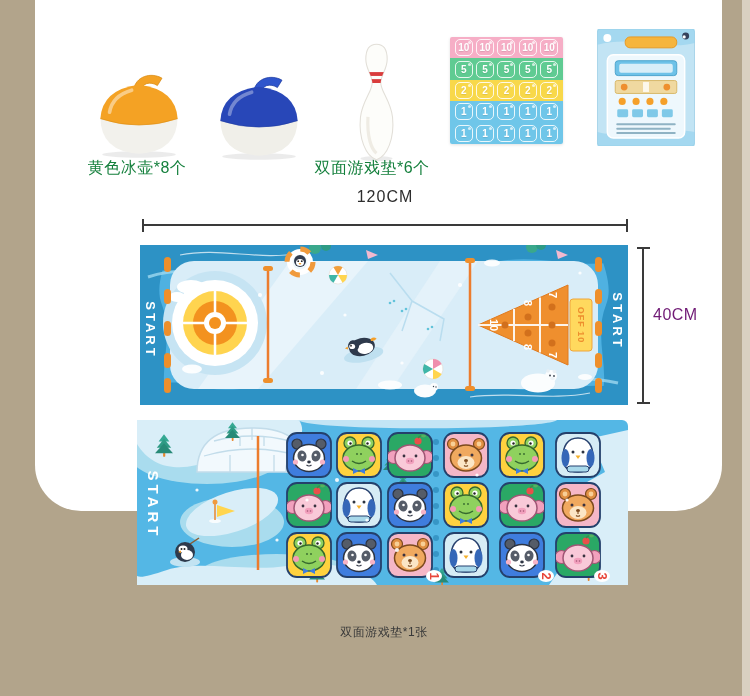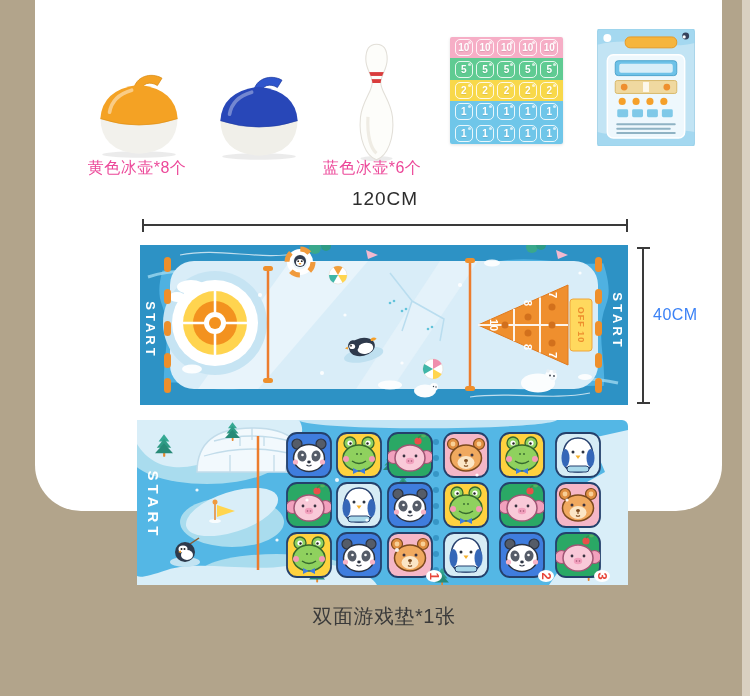--- a/index.html
+++ b/index.html
@@ -3,41 +3,41 @@
 <meta charset="utf-8">
 <style>
   html,body{margin:0;padding:0;}
   .canvas{position:relative;width:750px;height:696px;overflow:hidden;background:#b2a48b;
           font-family:"Liberation Sans","DejaVu Sans",sans-serif;}
   .edge-light{position:absolute;right:0;top:0;width:8px;height:696px;background:#d9d0c1;}
   .panel{position:absolute;left:35px;top:0;width:687px;height:511px;background:#fff;
          border-radius:0 0 46px 46px;}
   .abs{position:absolute;}
   .item-label{position:absolute;top:157px;height:22px;font-size:16px;line-height:22px;
-              color:#ec4899;font-weight:500;text-align:center;letter-spacing:.5px;}
+              color:#15803d;font-weight:500;text-align:center;letter-spacing:.5px;}
   
   .scorecard{position:absolute;left:415px;top:37px;width:113px;height:107px;display:flex;
              flex-direction:column;border-radius:2px;overflow:hidden;box-shadow:0 1px 3px rgba(0,0,0,.12);}
   .sc-row{flex:1;display:flex;align-items:center;justify-content:space-around;padding:0 3px;}
   .sc-cell{width:16px;height:15px;border:1.5px solid rgba(255,255,255,.85);border-radius:5px;
            color:#fff;font-weight:bold;font-size:10px;display:flex;align-items:center;
            justify-content:center;position:relative;text-shadow:0 1px 1px rgba(0,0,0,.10);}
   .sc-cell::after{content:"";position:absolute;right:1px;top:1px;width:3px;height:3px;
            border-radius:50%;background:rgba(255,255,255,.7);}
   
   .dim-w-label{position:absolute;left:107px;top:188px;width:486px;text-align:center;
-               font-size:19px;font-weight:500;color:#2d2d2d;letter-spacing:1px;}
+               font-size:16px;font-weight:500;color:#2d2d2d;letter-spacing:1px;}
   .dim-w-line{position:absolute;left:107px;top:224px;width:486px;height:0;border-top:2px solid #3a3a3a;}
   .dim-w-line::before,.dim-w-line::after{content:"";position:absolute;top:-7px;width:2px;height:13px;background:#3a3a3a;}
   .dim-w-line::before{left:0;} .dim-w-line::after{right:0;}
   .dim-h-line{position:absolute;left:607px;top:247px;width:0;height:157px;border-left:2px solid #3a3a3a;}
   .dim-h-line::before,.dim-h-line::after{content:"";position:absolute;left:-7px;width:13px;height:2px;background:#3a3a3a;}
   .dim-h-line::before{top:0;} .dim-h-line::after{bottom:0;}
-  .dim-h-label{position:absolute;left:618px;top:306px;font-size:16px;font-weight:500;color:#3b82f6;letter-spacing:.5px;}
-  .caption{position:absolute;left:105px;top:603px;width:488px;text-align:center;font-size:20px;
+  .dim-h-label{position:absolute;left:618px;top:306px;font-size:16px;font-weight:500;color:#701a75;letter-spacing:.5px;}
+  .caption{position:absolute;left:105px;top:624px;width:488px;text-align:center;font-size:12px;
            font-weight:500;color:#3a3a3a;letter-spacing:.5px;}
   svg{display:block;}
   svg text{font-family:inherit;}
   .hiddefs{position:absolute;width:0;height:0;}
 </style>
 </head>
 <body>
 
 <svg class="hiddefs" aria-hidden="true">
   <defs>
@@ -210,21 +210,21 @@
       <rect x="20" y="81" width="11" height="8" rx="1.5" fill="#7fc9e8"></rect>
       <rect x="35" y="81" width="11" height="8" rx="1.5" fill="#7fc9e8"></rect>
       <rect x="50" y="81" width="11" height="8" rx="1.5" fill="#7fc9e8"></rect>
       <rect x="65" y="81" width="11" height="8" rx="1.5" fill="#7fc9e8"></rect>
       <rect x="19" y="95" width="60" height="2" rx="1" fill="#8fb3c4"></rect>
       <rect x="19" y="99.5" width="55" height="2" rx="1" fill="#8fb3c4"></rect>
       <rect x="19" y="104" width="60" height="2" rx="1" fill="#8fb3c4"></rect>
     </svg>
 
     <div class="item-label" style="left:42px;width:120px">黄色冰壶*8个</div>
-    <div class="item-label" style="left:267px;width:140px">蓝色冰壶*6个</div>
+    <div class="item-label" style="left:267px;width:140px">双面游戏垫*6个</div>
 
     <div class="dim-w-label">120CM</div>
     <div class="dim-w-line"></div>
     <div class="dim-h-line"></div>
     <div class="dim-h-label">40CM</div>
 
     <svg class="abs" style="left:105px;top:245px" width="488" height="160" viewBox="0 0 488 160">
       <rect width="488" height="160" rx="6" fill="#4fb1e1"></rect>
       <g>
         <path d="M0,0 H488 V14 C440,28 400,6 350,18 C300,30 260,8 210,20 C160,32 110,8 60,22 C30,30 10,22 0,26 Z" fill="#2d92c5"></path>

